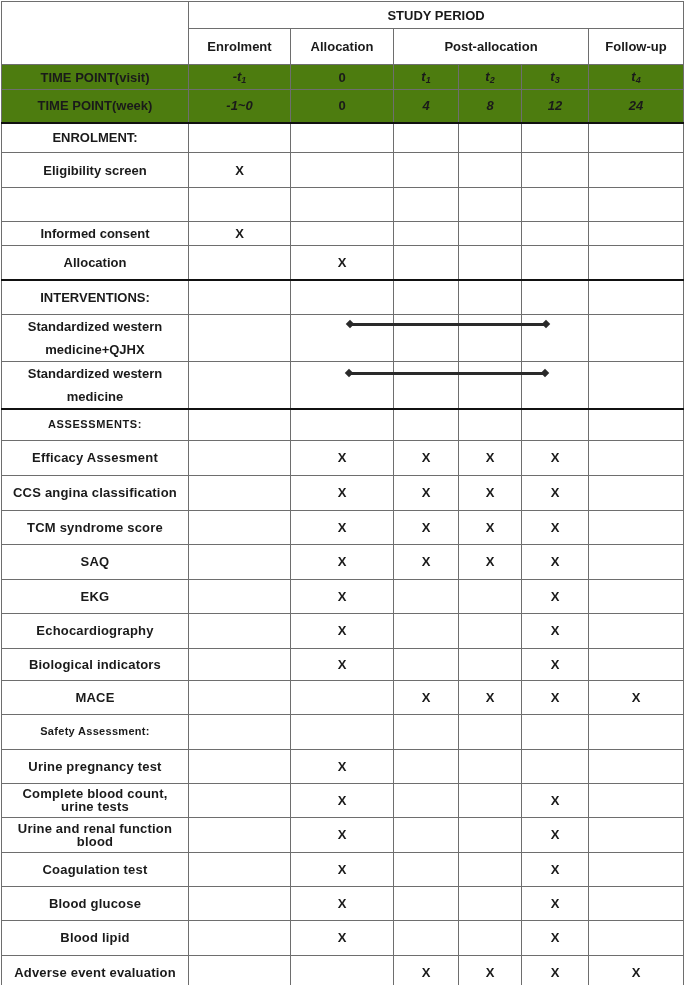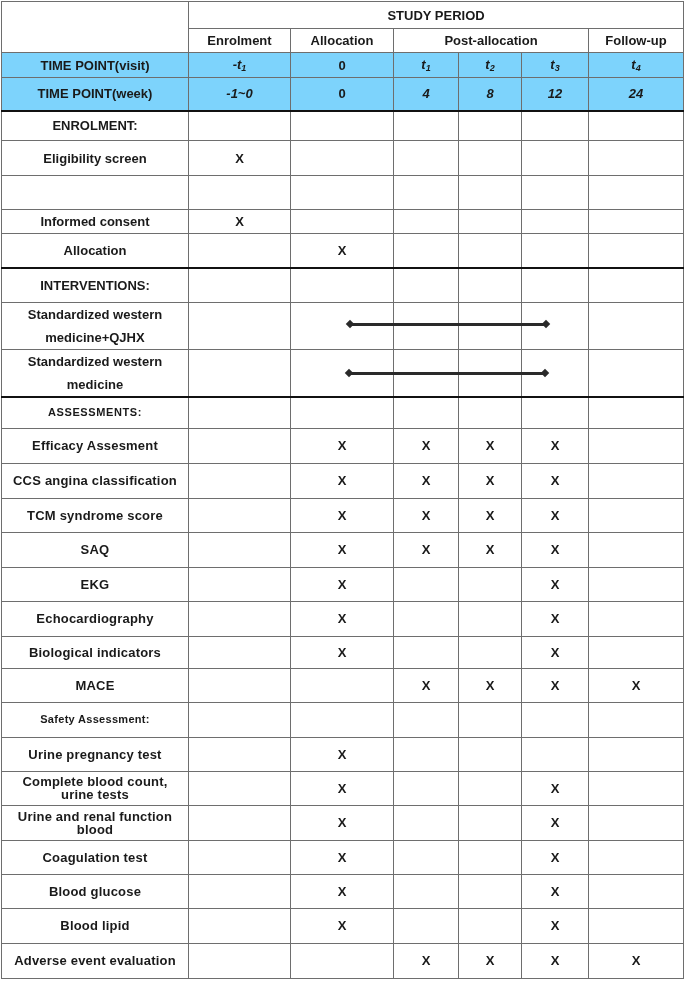--- a/index.html
+++ b/index.html
@@ -18,21 +18,21 @@
     font-weight: bold;
     text-align: center;
     vertical-align: middle;
     overflow: hidden;
     position: relative;
   }
   td.lbl { text-align: left; padding-left: 8px; font-size: 13.5px; }
   td.lbl-r { text-align: right; padding-right: 14px; font-size: 12px; letter-spacing: 0.2px; line-height: 13px; }
   td.lbl-r.sec { font-size: 11px; letter-spacing: 0.6px; }
   td.lbl.iv { line-height: 23px; font-size: 13px; }
-  tr.grey td { background: #7dd3fc; }
+  tr.grey td { background: #4d7c0f; }
   tr.grey td.it { font-style: italic; }
   td.mark { font-weight: normal; font-size: 17px; }
   td.bR { border-right: 2px solid #111; }
   tr.bB td { border-bottom: 2px solid #111; }
   td.hdr { font-size: 13.5px; }
   .bar {
     position: absolute; height: 3px; background: #2a2a2a;
   }
   .bar::before, .bar::after {
     content: ""; position: absolute; top: -2px; width: 6px; height: 6px; background: #2a2a2a;
@@ -55,21 +55,21 @@
         <col style="width:63px">
         <col style="width:67px">
         <col style="width:95px">
   </colgroup>
 
   <tbody>
         <tr style="height:27px">
     <td rowspan="2" class="bR"></td>
     <td colspan="6" class="hdr">STUDY PERIOD</td>
   </tr>
-  <tr style="height:24px">
+  <tr style="height:36px">
     <td class="hdr bR">Enrolment</td>
     <td class="hdr bR">Allocation</td>
     <td class="hdr bR" colspan="3">Post-allocation</td>
     <td class="hdr">Follow-up</td>
   </tr>
 
   <tr class="grey" style="height:25px">
     <td class="lbl bR">TIME POINT(visit)</td>
     <td class="it bR"><span>-t</span><sub>1</sub></td>
     <td class="bR"><span>0</span></td>

